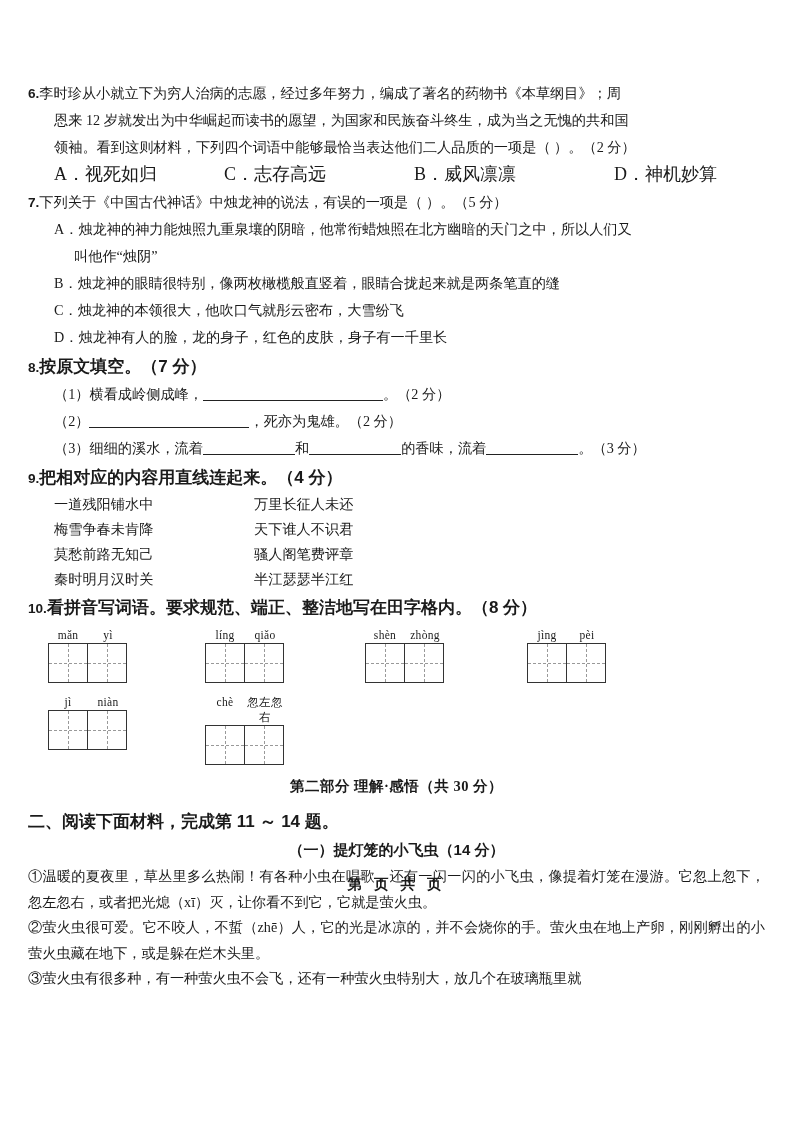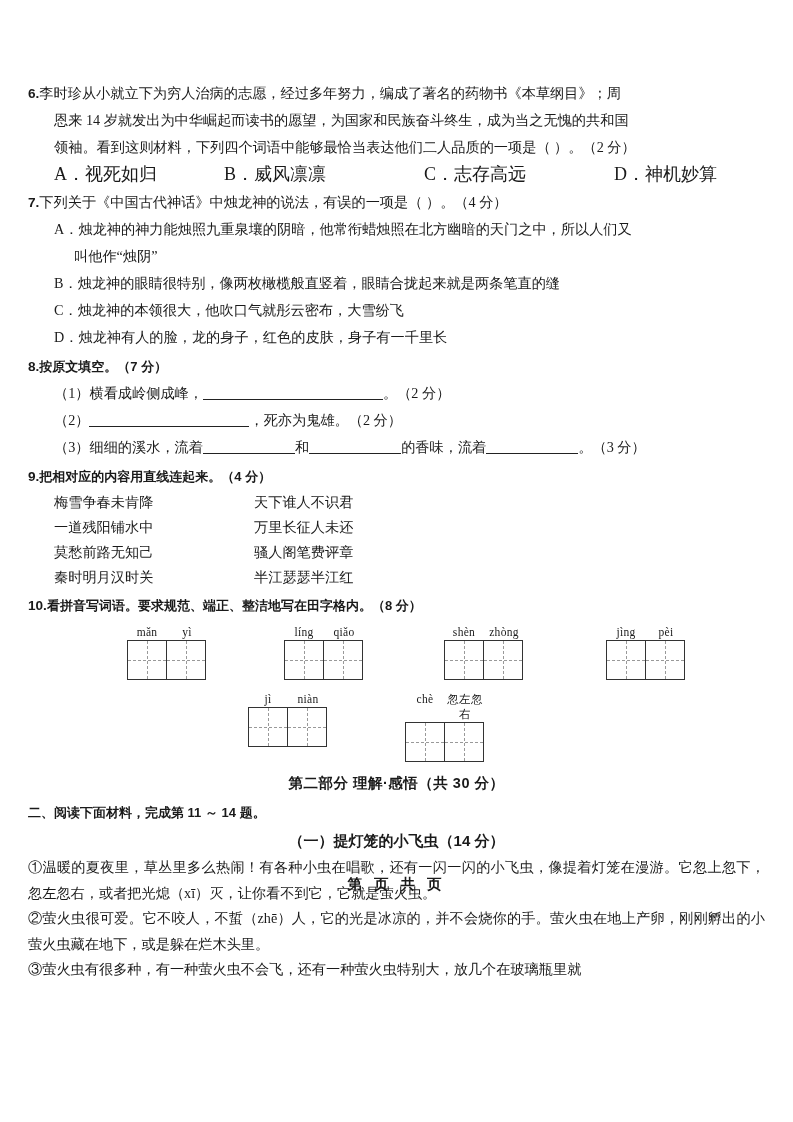--- a/index.html
+++ b/index.html
@@ -38,21 +38,21 @@
     text-align: justify;
   }
   .qnum {
     font-weight: bold;
     font-family: "Liberation Sans", sans-serif;
     font-size: 13.6px;
   }
   .bold-head {
     font-weight: bold;
     font-family: "Liberation Sans", sans-serif;
-    font-size: 13px;
+    font-size: 17px;
   }
   .indent1 {
     padding-left: 26px;
   }
   .indent2 {
     padding-left: 46px;
   }
   .opts-row {
     display: flex;
     font-size: 18px;
@@ -80,21 +80,20 @@
   .match .right {
     width: 200px;
   }
   .pinyin-area {
     padding-left: 20px;
     margin-top: 6px;
   }
   .pin-row {
     display: flex;
     margin-bottom: 12px;
-    justify-content: center;
   }
   .pin-group {
     margin-right: 0;
   }
   .pin-labels {
     display: flex;
   }
   .pin-labels span {
     width: 40px;
     text-align: center;
@@ -124,23 +123,23 @@
   .cell::after {
     content: "";
     position: absolute;
     top: 0; bottom: 0;
     left: 50%;
     border-left: 1px dashed #999;
   }
   .section-title {
     text-align: center;
     font-weight: bold;
-    font-family: Liberation Sans, sans-serif;
+    font-family: Liberation Serif, serif;
     font-size: 14.5px;
-    margin: 12px 0 6px 0;
+    margin: 12px 0 12px 0;
     letter-spacing: 0.5px;
   }
   .sub-title {
     text-align: center;
     font-weight: bold;
     font-family: "Liberation Sans", sans-serif;
     font-size: 15px;
     margin: 6px 0 4px 0;
   }
   .para {
@@ -164,33 +163,33 @@
 </head>
 <body>
 
 <div class="page">
   <div class="content">
 
     <div class="q">
       <div class="qline">
         <span class="qnum">6.</span><span>李时珍从小就立下为穷人治病的志愿，经过多年努力，编成了著名的药物书《本草纲目》；周</span>
       </div>
-      <div class="qline indent1">恩来 14 岁就发出为中华崛起而读书的愿望，为国家和民族奋斗终生，成为当之无愧的共和国</div>
+      <div class="qline indent1">恩来 12 岁就发出为中华崛起而读书的愿望，为国家和民族奋斗终生，成为当之无愧的共和国</div>
       <div class="qline indent1">领袖。看到这则材料，下列四个词语中能够最恰当表达他们二人品质的一项是（      ）。（2 分）</div>
       <div class="opts-row">
         <span style="width:170px;">A．视死如归</span>
+        <span style="width:190px;">C．志存高远</span>
         <span style="width:200px;">B．威风凛凛</span>
-        <span style="width:190px;">C．志存高远</span>
         <span>D．神机妙算</span>
       </div>
     </div>
 
     <div class="q">
       <div class="qline">
-        <span class="qnum">7.</span><span>下列关于《中国古代神话》中烛龙神的说法，有误的一项是（      ）。（4 分）</span>
+        <span class="qnum">7.</span><span>下列关于《中国古代神话》中烛龙神的说法，有误的一项是（      ）。（5 分）</span>
       </div>
       <div class="qline indent1">A．烛龙神的神力能烛照九重泉壤的阴暗，他常衔蜡烛照在北方幽暗的天门之中，所以人们又</div>
       <div class="qline indent2">叫他作“烛阴”</div>
       <div class="qline indent1">B．烛龙神的眼睛很特别，像两枚橄榄般直竖着，眼睛合拢起来就是两条笔直的缝</div>
       <div class="qline indent1">C．烛龙神的本领很大，他吹口气就彤云密布，大雪纷飞</div>
       <div class="qline indent1">D．烛龙神有人的脸，龙的身子，红色的皮肤，身子有一千里长</div>
     </div>
 
     <div class="q">
       <div class="qline">
@@ -205,26 +204,26 @@
       <div class="qline indent1">
         <span>（3）细细的溪水，流着</span><span class="blank-s" style="width:92px;"></span><span>和</span><span class="blank-s" style="width:92px;"></span><span>的香味，流着</span><span class="blank-s" style="width:92px;"></span><span>。（3 分）</span>
       </div>
     </div>
 
     <div class="q">
       <div class="qline">
         <span class="qnum">9.</span><span class="bold-head">把相对应的内容用直线连起来。（4 分）</span>
       </div>
       <div class="match">
+        <span class="left">一道残阳铺水中</span>
+        <span class="right">万里长征人未还</span>
+      </div>
+      <div class="match">
         <span class="left">梅雪争春未肯降</span>
         <span class="right">天下谁人不识君</span>
-      </div>
-      <div class="match">
-        <span class="left">一道残阳铺水中</span>
-        <span class="right">万里长征人未还</span>
       </div>
       <div class="match">
         <span class="left">莫愁前路无知己</span>
         <span class="right">骚人阁笔费评章</span>
       </div>
       <div class="match">
         <span class="left">秦时明月汉时关</span>
         <span class="right">半江瑟瑟半江红</span>
       </div>
     </div>

